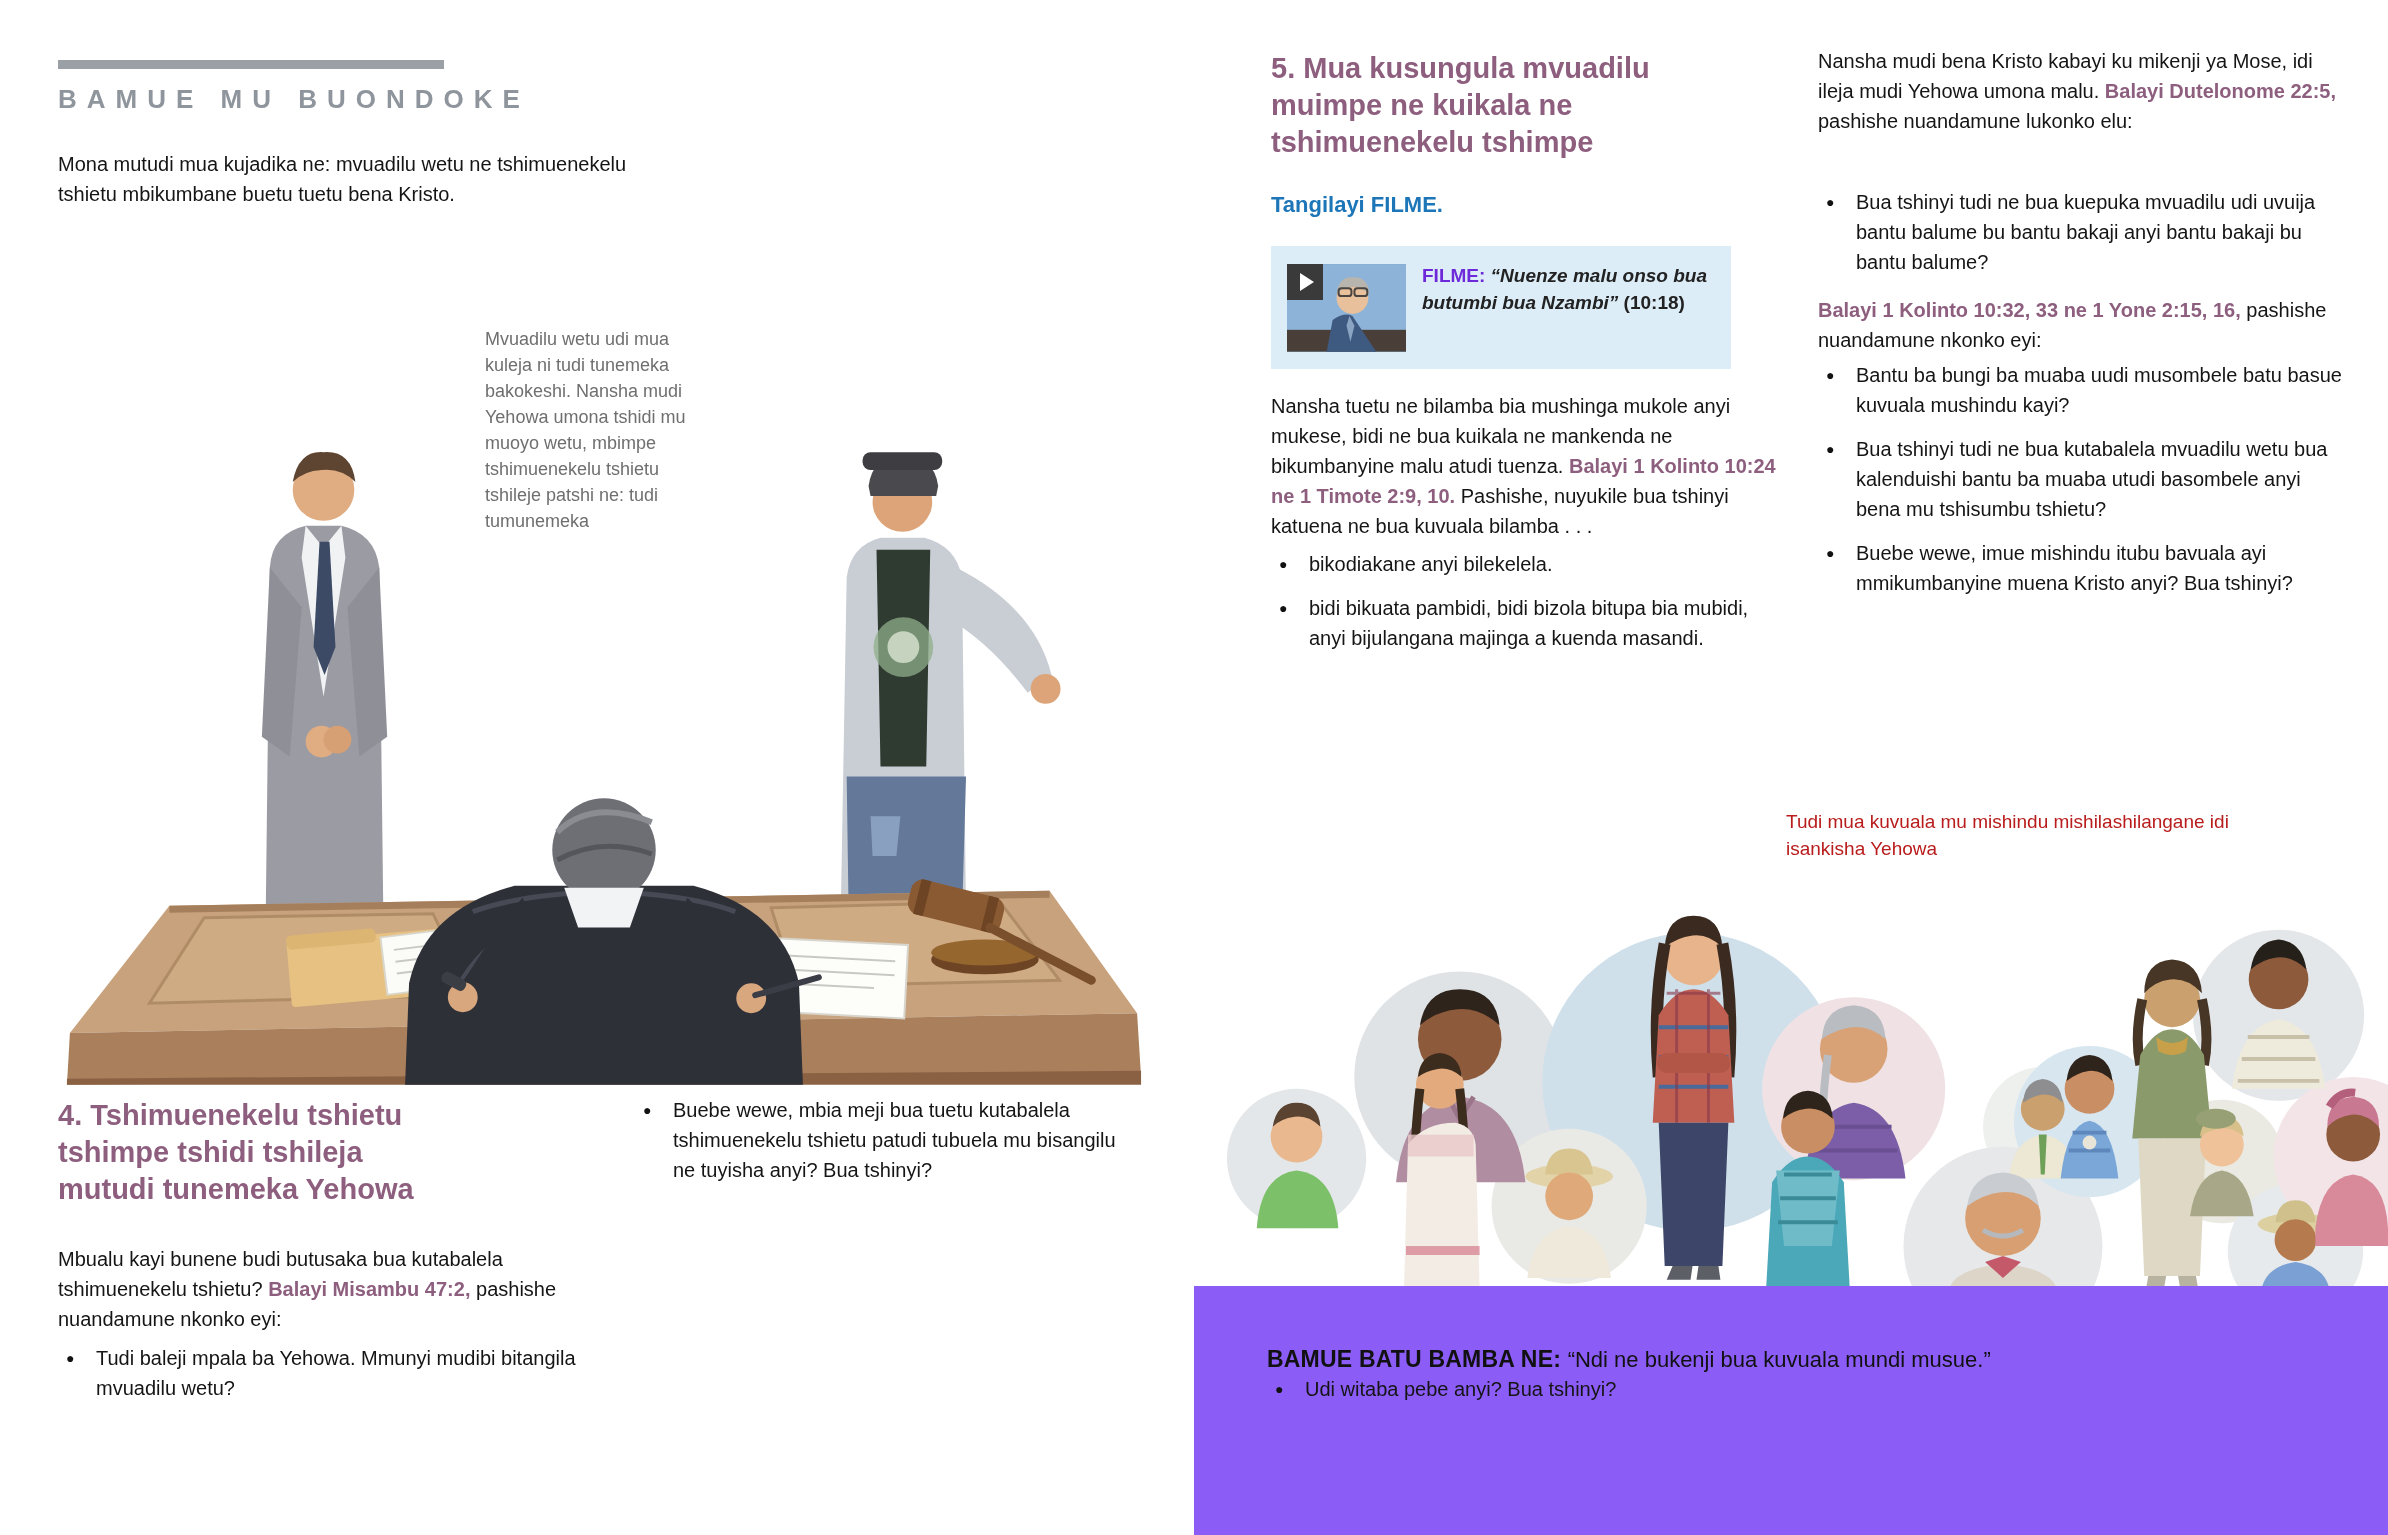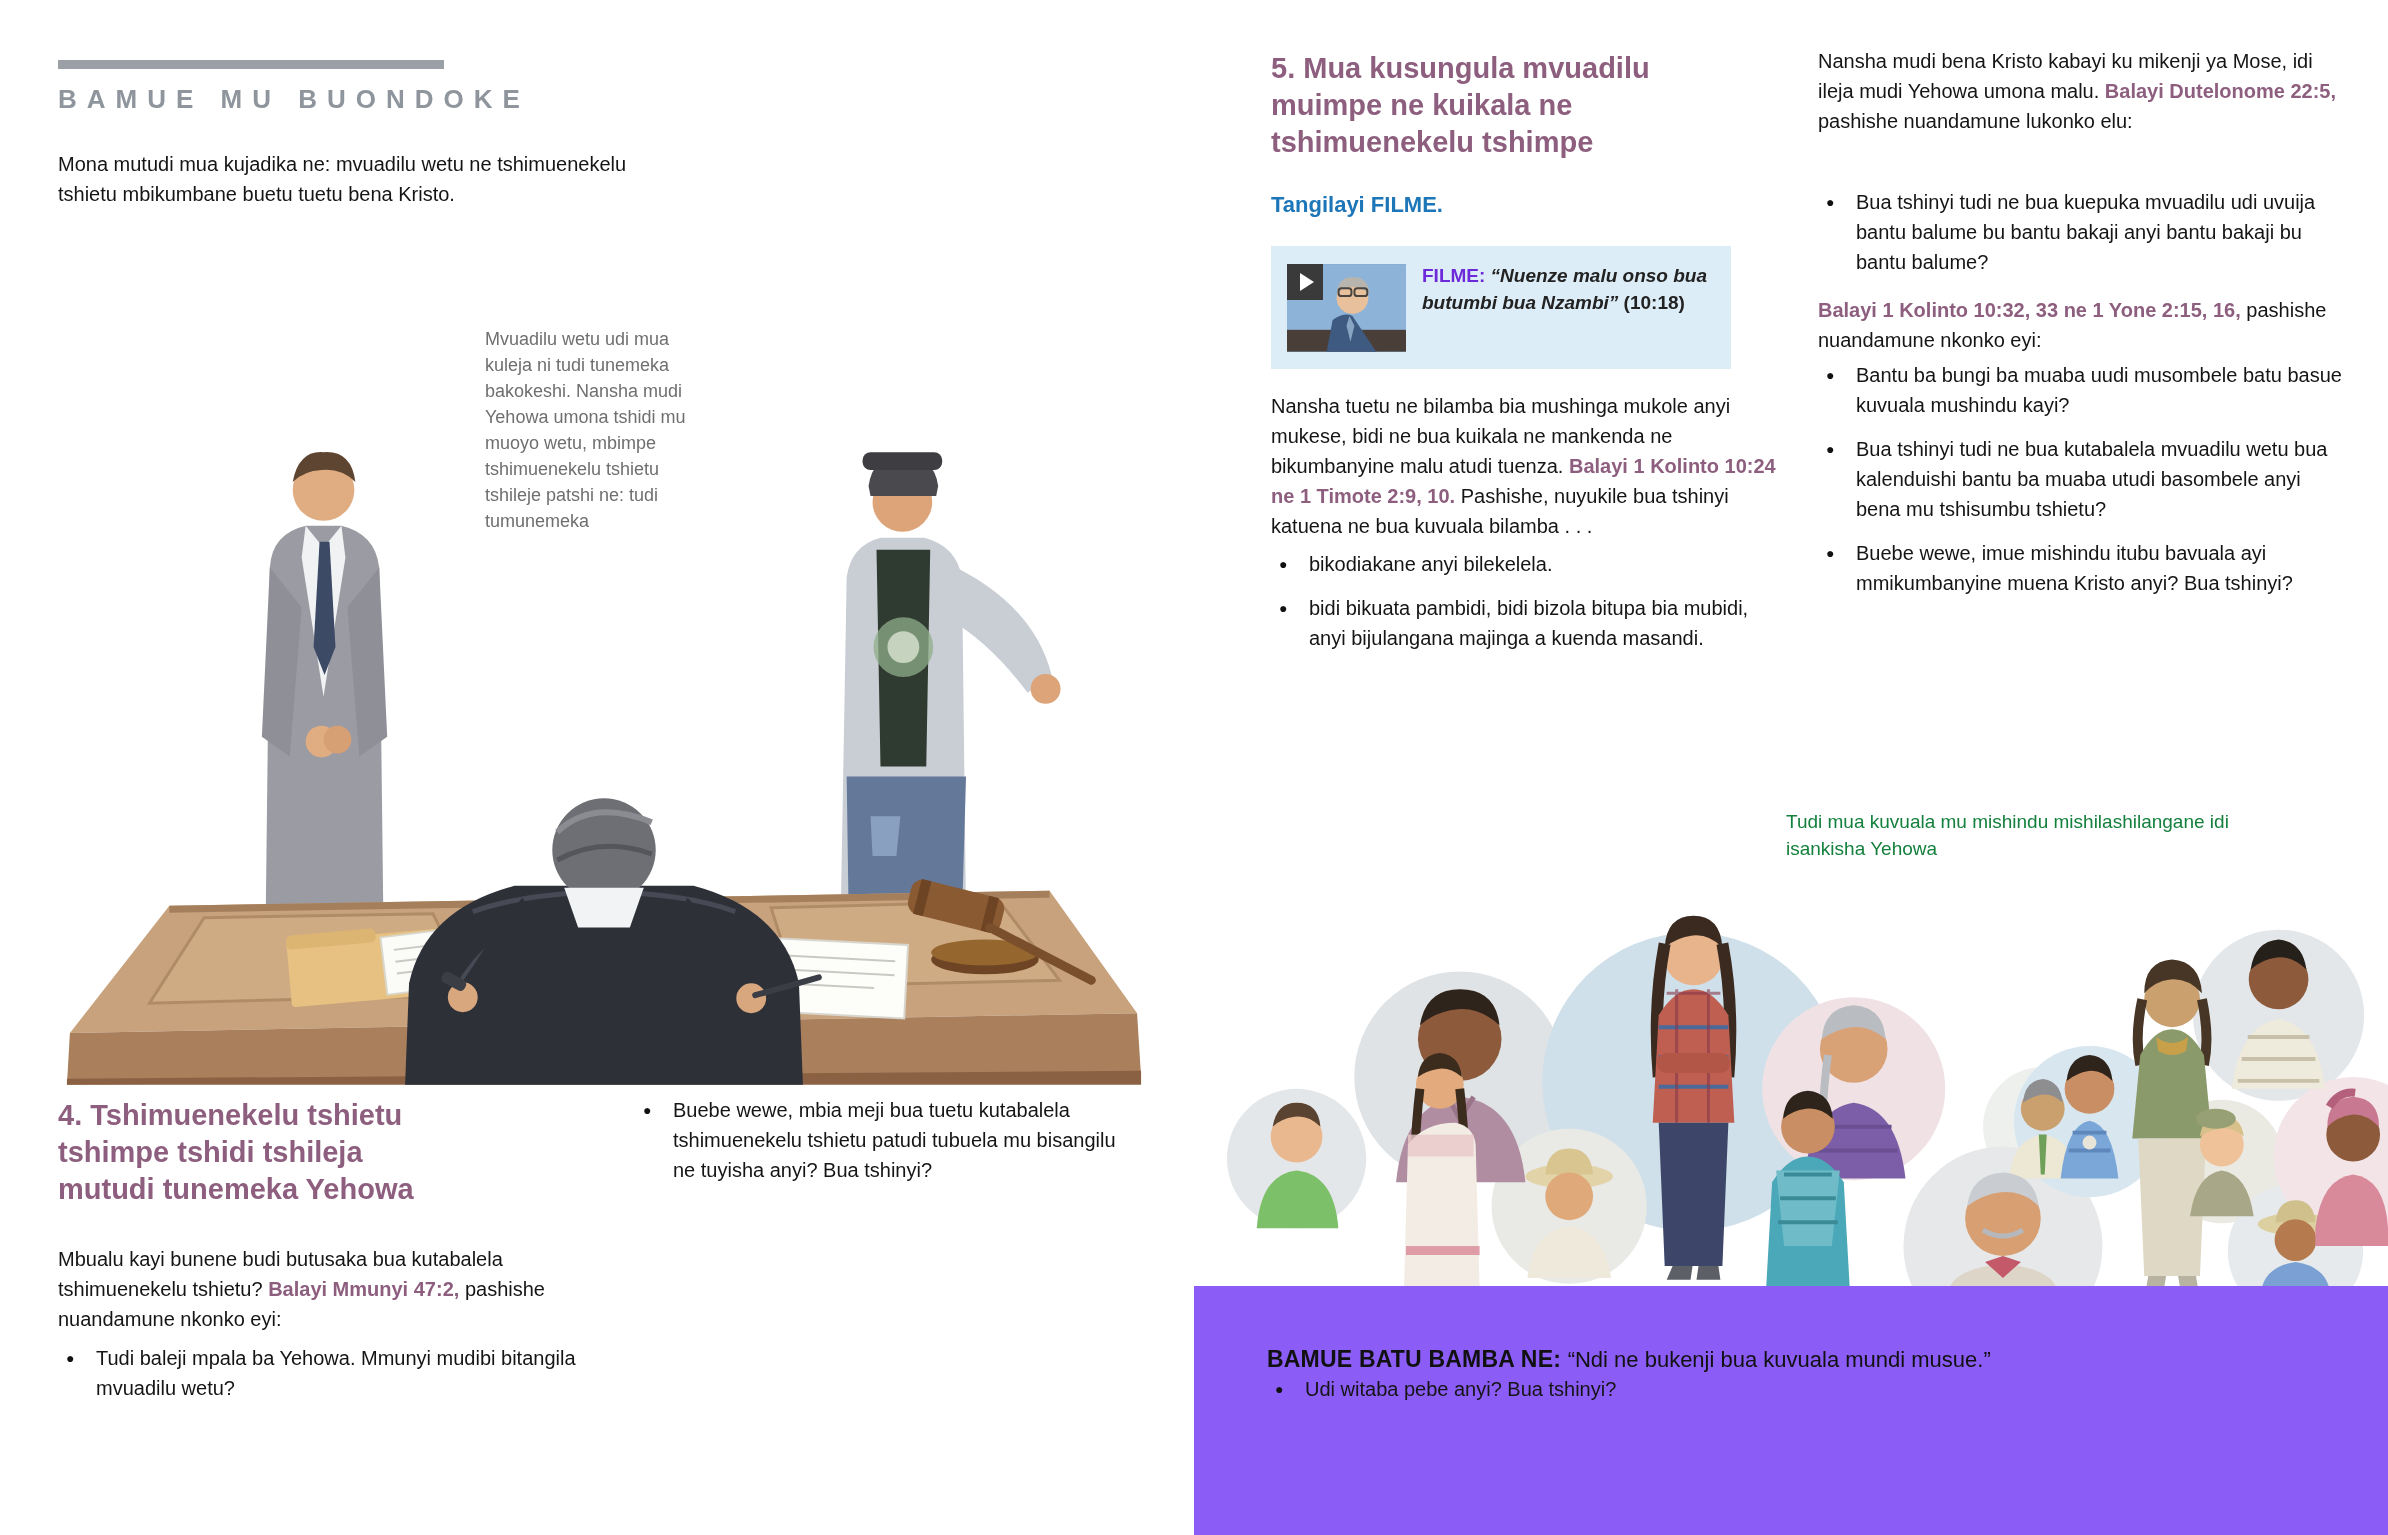--- a/index.html
+++ b/index.html
@@ -40,21 +40,21 @@
   .watch{left:1271px;top:192px;font-size:22px;font-weight:bold;color:#1d76b8;cursor:pointer;}
 
   .filme-box{left:1271px;top:246px;width:460px;height:123px;background:#ddedf7;}
   .thumb{position:absolute;left:16px;top:18px;width:119px;height:88px;background:#7fa9d2;overflow:hidden;cursor:pointer;}
   .play{position:absolute;left:0;top:0;width:36px;height:36px;background:#3a3a3a;display:flex;align-items:center;justify-content:center;}
   .play-tri{width:0;height:0;border-left:14px solid #ffffff;border-top:9px solid transparent;border-bottom:9px solid transparent;margin-left:4px;}
   .filme-text{position:absolute;left:151px;top:16px;width:295px;font-size:19px;line-height:27px;color:#222;font-weight:bold;}
   .filme-label{color:#6d28d9;}
   .filme-title{font-style:italic;}
 
-  .group-caption{left:1786px;top:789px;width:478px;font-size:19px;line-height:27px;color:#15803d;}
+  .group-caption{left:1786px;top:789px;width:478px;font-size:19px;line-height:27px;color:#b91c1c;}
 
   .footer-panel{left:1194px;top:1286px;width:1194px;height:250px;background:#8b5cf6;}
   .footer-lead{position:absolute;left:73px;top:36px;width:1055px;font-size:22px;line-height:30px;color:#111;}
   .footer-lead b{font-size:23px;letter-spacing:0.2px;}
   .footer-panel ul{position:absolute;left:73px;top:88px;width:896px;}
 
   svg{display:block;}
 </style>
 </head>
 <body>
@@ -151,21 +151,21 @@
         <circle cx="700" cy="563" r="15" fill="#d9a77e"></circle>
         <line x1="704" y1="560" x2="768" y2="542" stroke="#3a3d45" stroke-width="6" stroke-linecap="round"></line>
       </g>
     </svg>
   </div>
 
   <p class="abs fig-caption">Mvuadilu wetu udi mua kuleja ni tudi tunemeka bakokeshi. Nansha mudi Yehowa umona tshidi mu muoyo wetu, mbimpe tshimuenekelu tshietu tshileje patshi ne: tudi tumunemeka</p>
 
   <h2 class="abs sec sec4-h">4. Tshimuenekelu tshietu tshimpe tshidi tshileja mutudi tunemeka Yehowa</h2>
 
-  <p class="abs body-p p4"><span>Mbualu kayi bunene budi butusaka bua kutabalela tshimuenekelu tshietu? </span><span class="ref">Balayi Mmunyi 47:2,</span><span> pashishe nuandamune nkonko eyi:</span></p>
+  <p class="abs body-p p4"><span>Mbualu kayi bunene budi butusaka bua kutabalela tshimuenekelu tshietu? </span><span class="ref">Balayi Misambu 47:2,</span><span> pashishe nuandamune nkonko eyi:</span></p>
 
   <ul class="abs blt b4">
     <li>Tudi baleji mpala ba Yehowa. Mmunyi mudibi bitangila mvuadilu wetu?</li>
   </ul>
 
   <ul class="abs blt b4c2">
     <li>Buebe wewe, mbia meji bua tuetu kutabalela tshimuenekelu tshietu patudi tubuela mu bisangilu ne tuyisha anyi? Bua tshinyi?</li>
   </ul>
 
   <h2 class="abs sec sec5-h">5. Mua kusungula mvuadilu muimpe ne kuikala ne tshimuenekelu tshimpe</h2>

